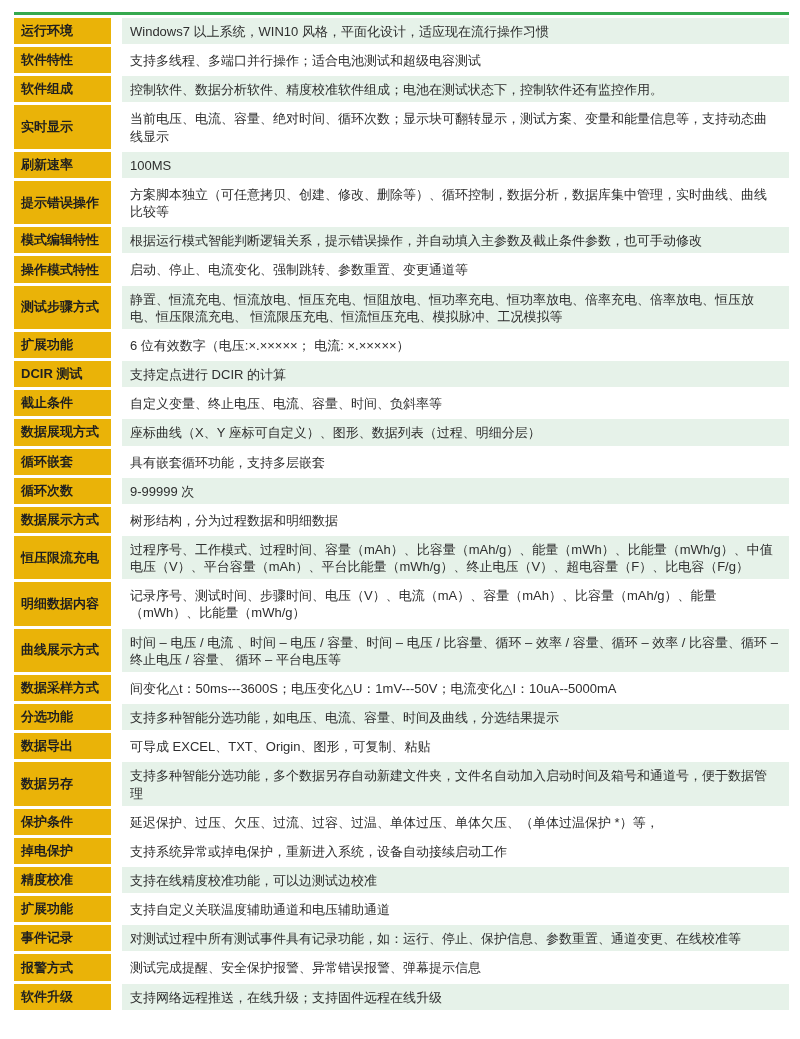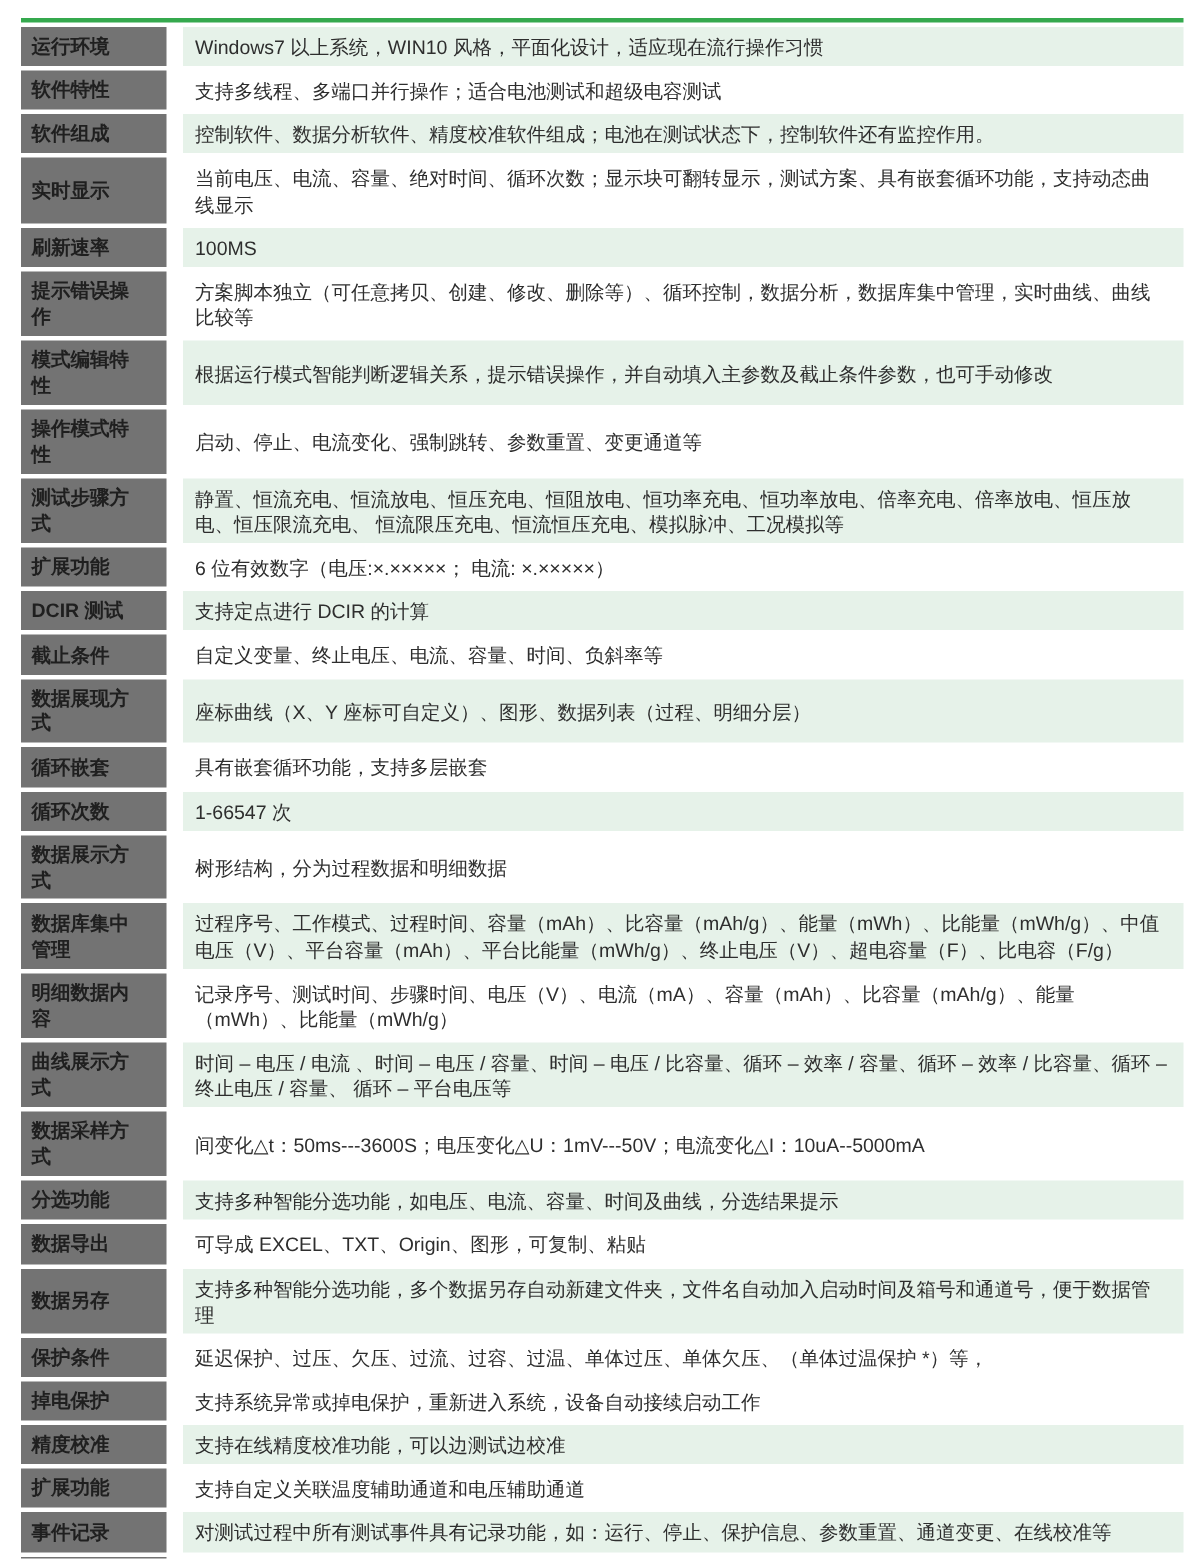--- a/index.html
+++ b/index.html
@@ -27,22 +27,22 @@
     width: 100%;
   }
   .row {
     display: flex;
     align-items: stretch;
     margin-bottom: 3px;
   }
   .label-cell {
     flex: 0 0 97px;
     box-sizing: border-box;
-    background: #737373;
-    padding: 5px 19px 4px 7px;
+    background: #eab308;
+    padding: 5px 3px 4px 7px;
     margin-right: 11px;
     font-size: 13px;
     font-weight: bold;
     color: #1f1f1f;
     line-height: 1.3;
     display: flex;
     align-items: center;
   }
   .value-cell {
     flex: 1 1 auto;
@@ -91,21 +91,21 @@
     <div class="value-cell">
           <span>控制软件、数据分析软件、精度校准软件组成；电池在测试状态下，控制软件还有监控作用。</span>
         </div>
   </div>
 
   <div class="row">
     <div class="label-cell">
           <span>实时显示</span>
         </div>
     <div class="value-cell">
-          <span>当前电压、电流、容量、绝对时间、循环次数；显示块可翻转显示，测试方案、具有嵌套循环功能，支持动态曲线显示</span>
+          <span>当前电压、电流、容量、绝对时间、循环次数；显示块可翻转显示，测试方案、变量和能量信息等，支持动态曲线显示</span>
         </div>
   </div>
 
   <div class="row stripe">
     <div class="label-cell">
           <span>刷新速率</span>
         </div>
     <div class="value-cell">
           <span>100MS</span>
         </div>
@@ -190,36 +190,36 @@
     <div class="value-cell">
           <span>具有嵌套循环功能，支持多层嵌套</span>
         </div>
   </div>
 
   <div class="row stripe">
     <div class="label-cell">
           <span>循环次数</span>
         </div>
     <div class="value-cell">
-          <span>1-66547 次</span>
+          <span>9-99999 次</span>
         </div>
   </div>
 
   <div class="row">
     <div class="label-cell">
           <span>数据展示方式</span>
         </div>
     <div class="value-cell">
           <span>树形结构，分为过程数据和明细数据</span>
         </div>
   </div>
 
   <div class="row stripe">
     <div class="label-cell">
-          <span>数据库集中管理</span>
+          <span>恒压限流充电</span>
         </div>
     <div class="value-cell">
           <span>过程序号、工作模式、过程时间、容量（mAh）、比容量（mAh/g）、能量（mWh）、比能量（mWh/g）、中值电压（V）、平台容量（mAh）、平台比能量（mWh/g）、终止电压（V）、超电容量（F）、比电容（F/g）</span>
         </div>
   </div>
 
   <div class="row">
     <div class="label-cell">
           <span>明细数据内容</span>
         </div>
@@ -325,16 +325,19 @@
         </div>
     <div class="value-cell">
           <span>测试完成提醒、安全保护报警、异常错误报警、弹幕提示信息</span>
         </div>
   </div>
 
   <div class="row stripe">
     <div class="label-cell">
           <span>软件升级</span>
         </div>
+    <div class="value-cell">
+          <span>支持网络远程推送，在线升级；支持固件远程在线升级</span>
+        </div>
   </div>
 </div>
 
 </div>
 
 </body></html>

